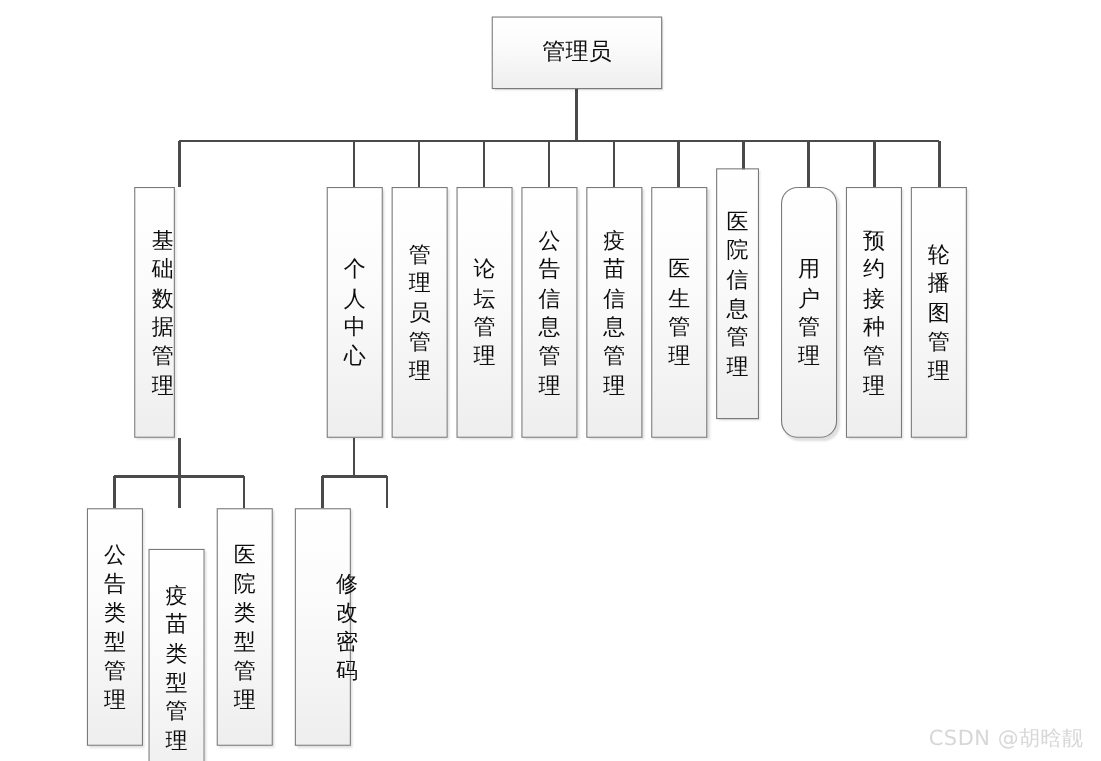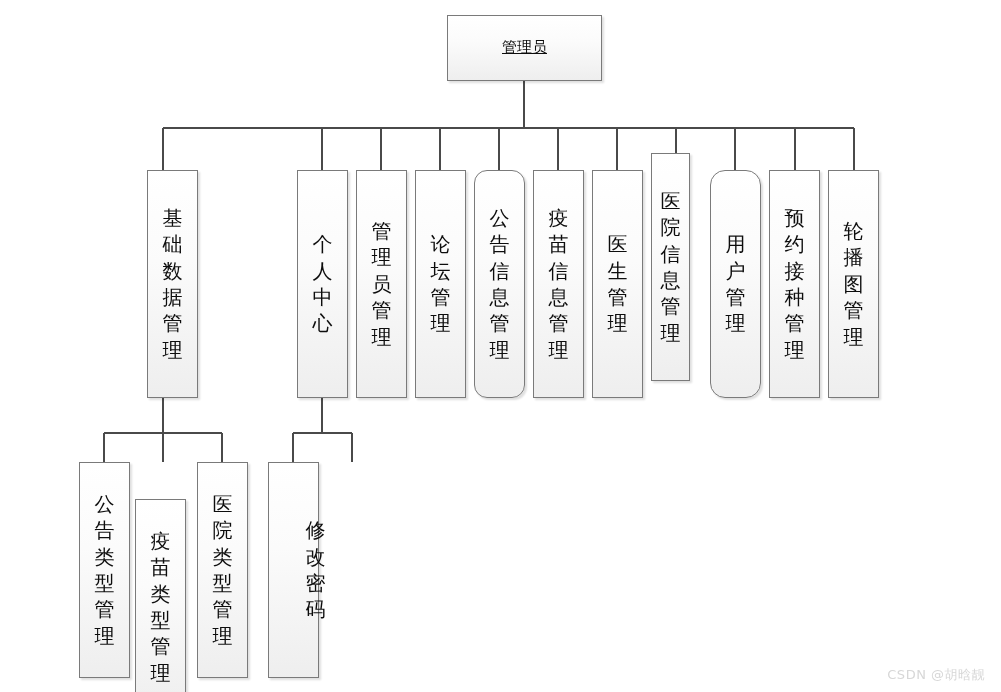--- a/index.html
+++ b/index.html
@@ -45,31 +45,30 @@
     white-space: pre-line;
     user-select: none;
   }
   .node.vertical .node-label {
     writing-mode: horizontal-tb;
     width: 1em;
     word-break: break-all;
     line-height: 1.32;
   }
   .node.root .node-label {
-    font-size: 15px;
+    font-size: 21px;
     width: auto;
     word-break: normal;
-    text-decoration: underline;
   }
   #watermark {
     position: absolute;
     right: 16px;
     bottom: 8px;
     color: #d7d7d7;
-    font-size: 13px;
+    font-size: 19px;
     letter-spacing: 0.5px;
     user-select: none;
     z-index: 3;
   }
 </style>
 </head>
 <body>
 
 <div id="diagram-canvas">
 
@@ -102,37 +101,37 @@
       <path d="M293,433 L352,433"></path>
       <path d="M293,433 L293,462"></path>
       <path d="M352,433 L352,462"></path>
     </g>
   </svg>
 
   <div class="node root" style="left:447px; top:15px; width:155px; height:66px;">
     <span class="node-label">管理员</span>
   </div>
 
-  <div class="node vertical" style="left:147px; top:170px; width:51px; height:228px;">
+  <div class="node vertical" style="left:122px; top:170px; width:37px; height:228px;justify-content:flex-end;">
     <span class="node-label">基础数据管理</span>
   </div>
 
   <div class="node vertical" style="left:297px; top:170px; width:51px; height:228px;">
     <span class="node-label">个人中心</span>
   </div>
 
   <div class="node vertical" style="left:356px; top:170px; width:51px; height:228px;">
     <span class="node-label">管理员管理</span>
   </div>
 
   <div class="node vertical" style="left:415px; top:170px; width:51px; height:228px;">
     <span class="node-label">论坛管理</span>
   </div>
 
-  <div class="node vertical" style="left:474px; top:170px; width:51px; height:228px;border-radius:13px;">
+  <div class="node vertical" style="left:474px; top:170px; width:51px; height:228px;">
     <span class="node-label">公告信息管理</span>
   </div>
 
   <div class="node vertical" style="left:533px; top:170px; width:51px; height:228px;">
     <span class="node-label">疫苗信息管理</span>
   </div>
 
   <div class="node vertical" style="left:592px; top:170px; width:51px; height:228px;">
     <span class="node-label">医生管理</span>
   </div>

